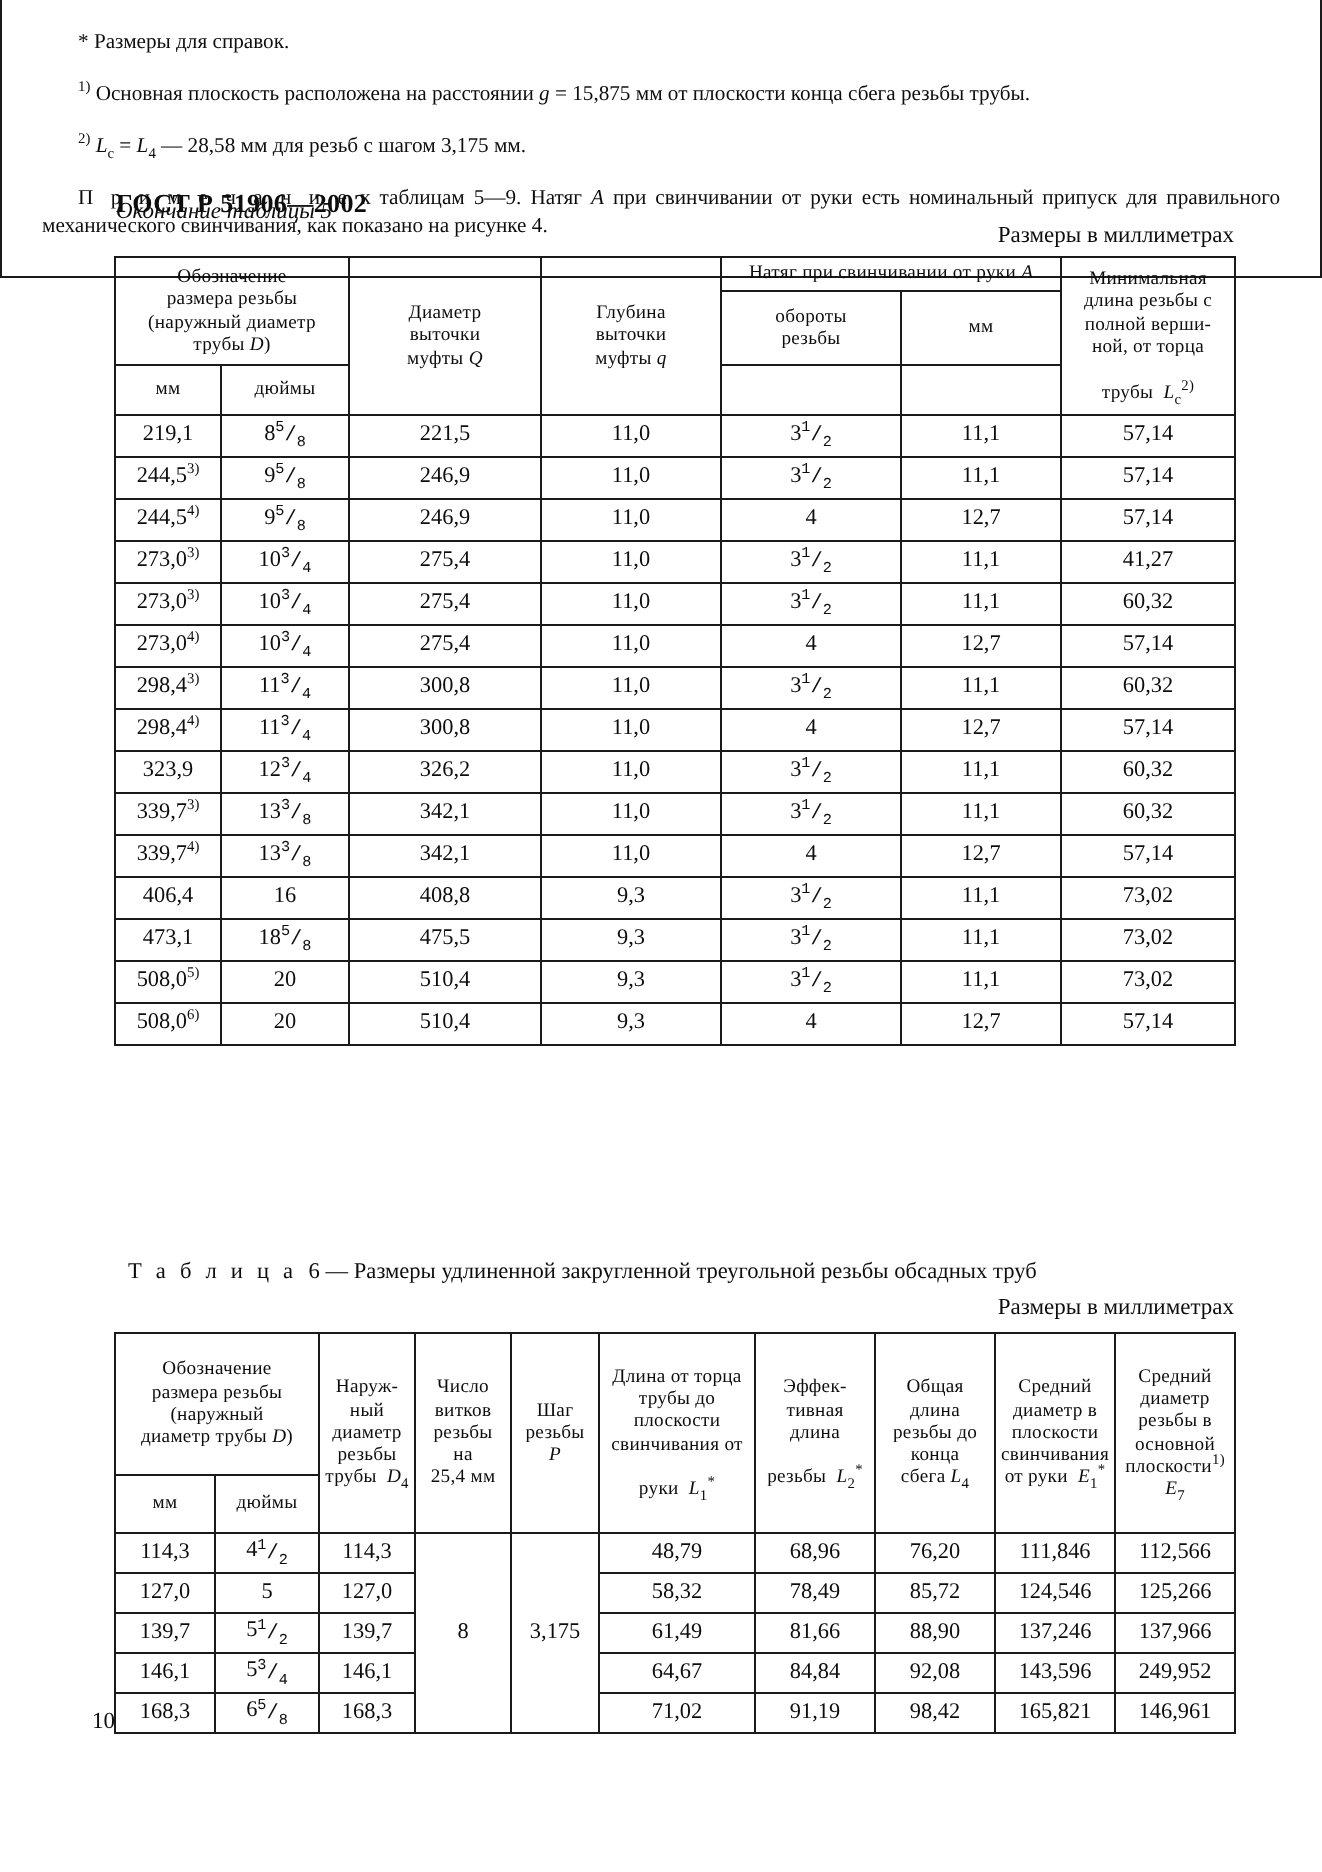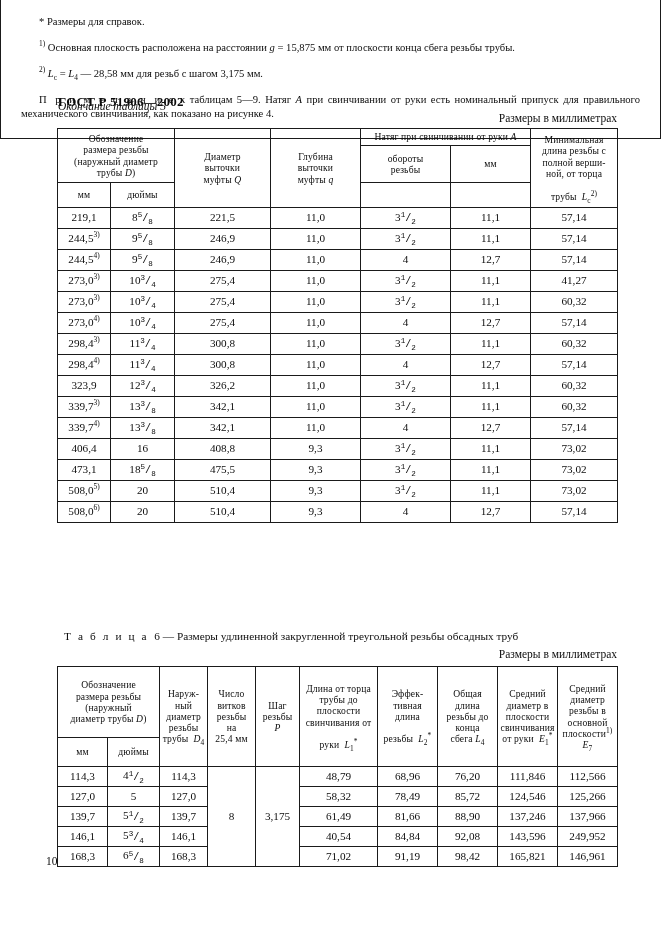--- a/index.html
+++ b/index.html
@@ -399,21 +399,21 @@
           <td>61,49</td>
           <td>81,66</td>
           <td>88,90</td>
           <td>137,246</td>
           <td>137,966</td>
         </tr>
         <tr>
           <td>146,1</td>
           <td>5<span class="frac"><sup>3</sup>/<sub>4</sub></span></td>
           <td>146,1</td>
-          <td>40,54</td>
+          <td>64,67</td>
           <td>84,84</td>
           <td>92,08</td>
           <td>143,596</td>
           <td>249,952</td>
         </tr>
         <tr>
           <td>168,3</td>
           <td>6<span class="frac"><sup>5</sup>/<sub>8</sub></span></td>
           <td>168,3</td>
           <td>71,02</td>

